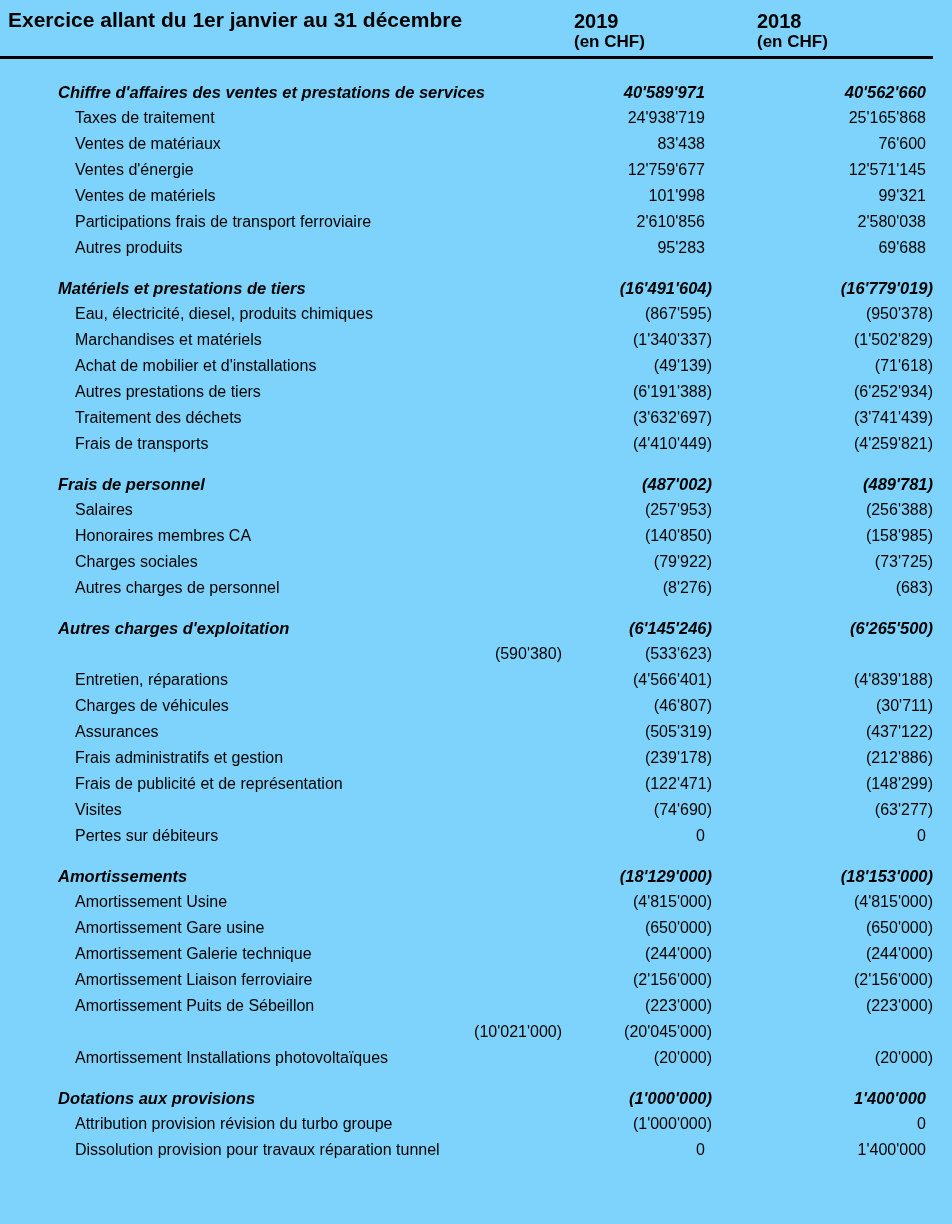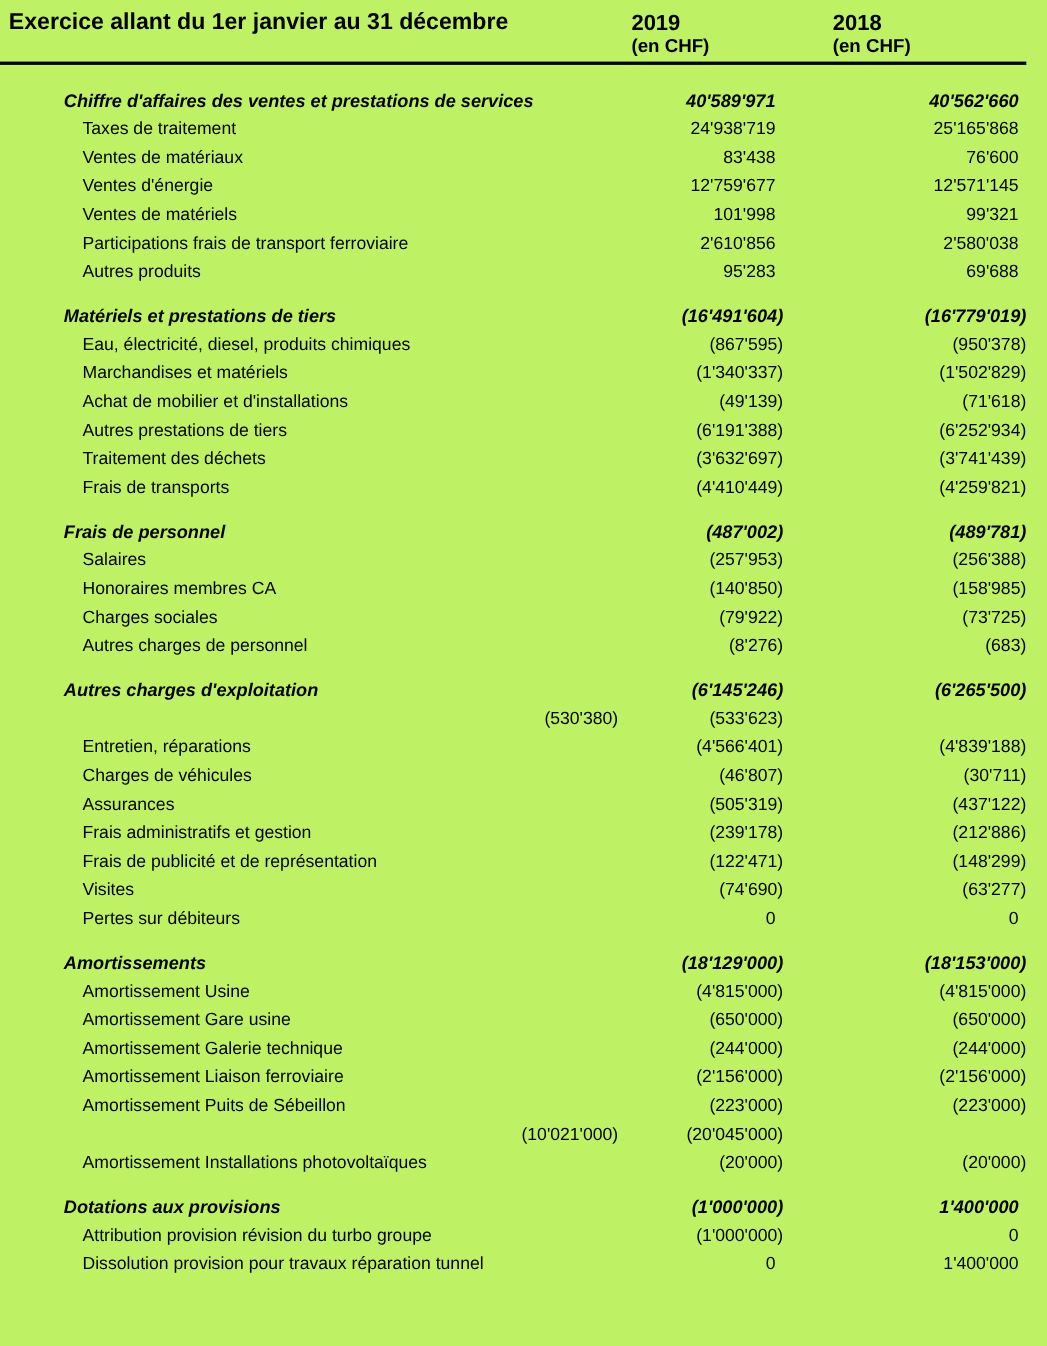--- a/index.html
+++ b/index.html
@@ -6,21 +6,21 @@
     margin: 0;
     padding: 0;
     background: #ffffff;
     color: #000000;
     font-family: "Liberation Sans", "DejaVu Sans", sans-serif;
   }
   .page {
     position: relative;
     width: 952px;
     height: 1224px;
-    background: #bef264;
+    background: #7dd3fc;
     overflow: hidden;
     box-sizing: border-box;
     padding-top: 6px;
   }
   .row {
     display: grid;
     grid-template-columns: 1fr 150px 221px;
     padding-right: 19px;
     line-height: 26px;
   }
@@ -183,21 +183,21 @@
           <div class="cell val">(683)</div>
         </div>
       </section>
       <section class="section">
         <div class="row head">
           <div class="cell label">Autres charges d'exploitation</div>
           <div class="cell val">(6'145'246)</div>
           <div class="cell val">(6'265'500)</div>
         </div>
         <div class="row item">
-          <div class="cell val">(530'380)</div>
+          <div class="cell val">(590'380)</div>
           <div class="cell val">(533'623)</div>
         </div>
         <div class="row item">
           <div class="cell label">Entretien, réparations</div>
           <div class="cell val">(4'566'401)</div>
           <div class="cell val">(4'839'188)</div>
         </div>
         <div class="row item">
           <div class="cell label">Charges de véhicules</div>
           <div class="cell val">(46'807)</div>

